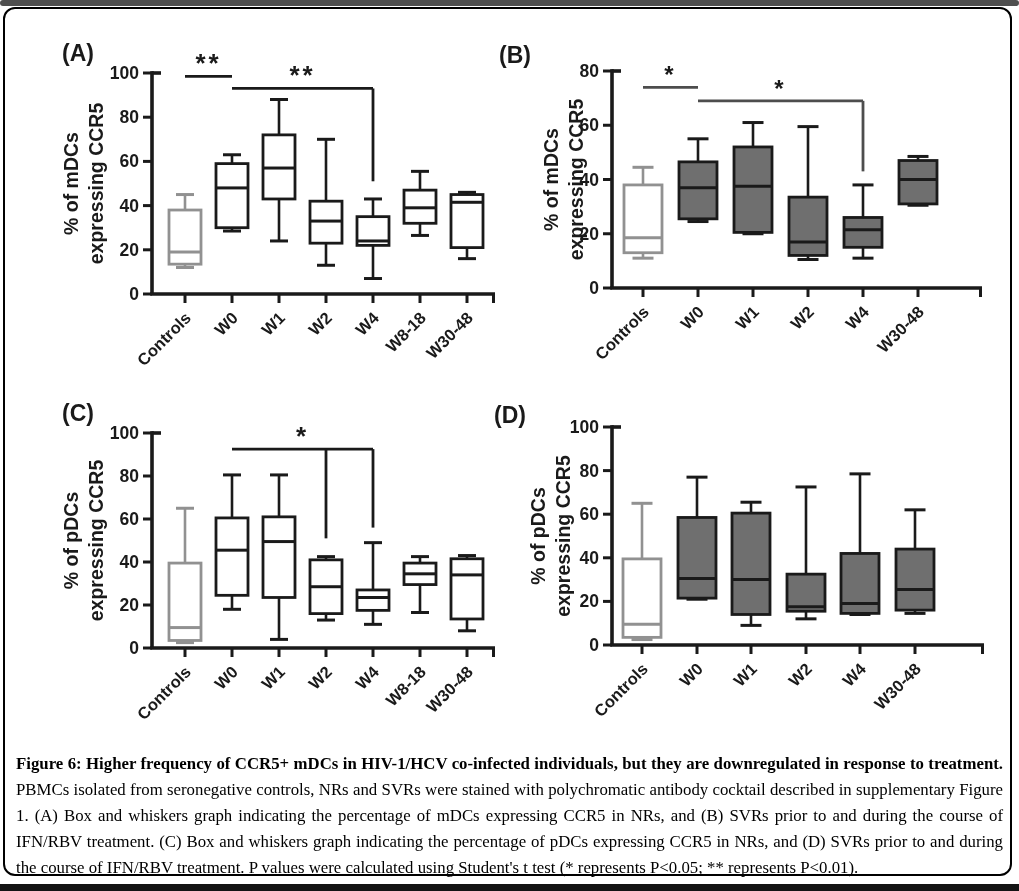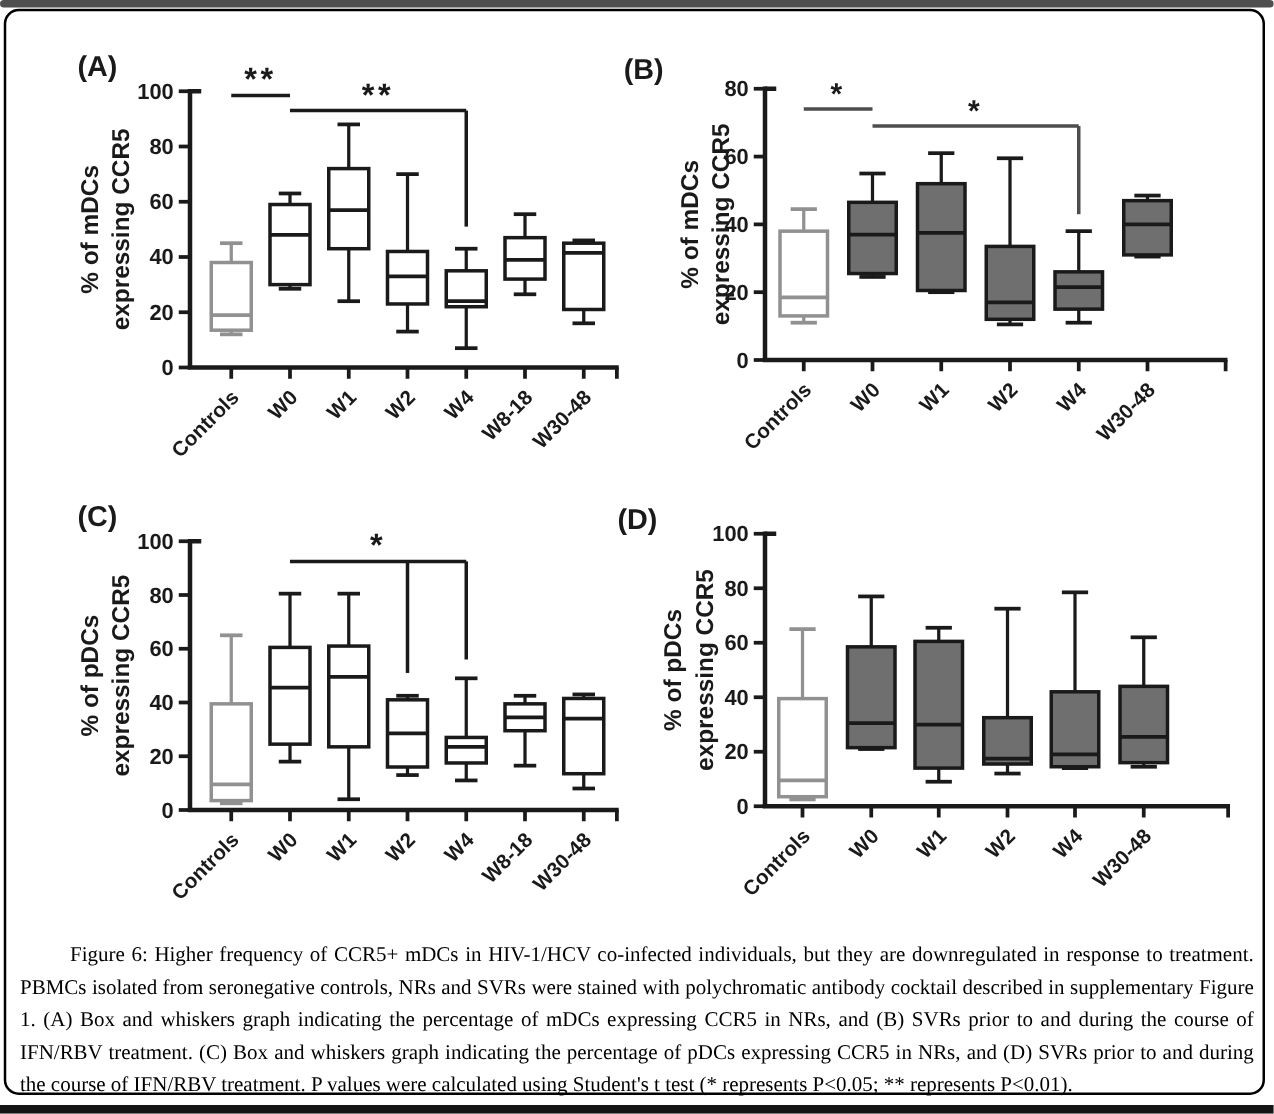--- a/index.html
+++ b/index.html
@@ -8,21 +8,21 @@
   .top-bar{position:absolute;top:0;left:0;width:1019px;height:6px;background:#4f4f4f;border-radius:3px;}
   .bottom-bar{position:absolute;bottom:0;left:0;width:1019px;height:7px;background:#141414;}
   .frame{position:absolute;top:7px;left:3px;width:1009px;height:869px;
          border:2px solid #000;border-radius:12px;background:#fff;box-sizing:border-box;}
   .panel-letter{position:absolute;font-weight:bold;font-size:23px;color:#1a1a1a;
                 font-family:"Liberation Sans",sans-serif;z-index:3;}
   svg.panel{position:absolute;z-index:2;overflow:visible;}
   .caption{position:absolute;left:16px;top:751px;width:987px;margin:0;
            font-family:"Liberation Serif",serif;font-size:16.8px;line-height:26px;
            text-align:justify;color:#000;z-index:3;}
-  .cap-bold{font-weight:normal;margin-left:40px;}
+  .cap-bold{font-weight:bold;}
 </style>
 </head>
 <body>
 
 <div>
   <div class="top-bar"></div>
   <div class="frame"></div>
 
   <div class="panel-letter" style="left:62px;top:40px;">(A)</div>
   <div class="panel-letter" style="left:499px;top:42px;">(B)</div>

